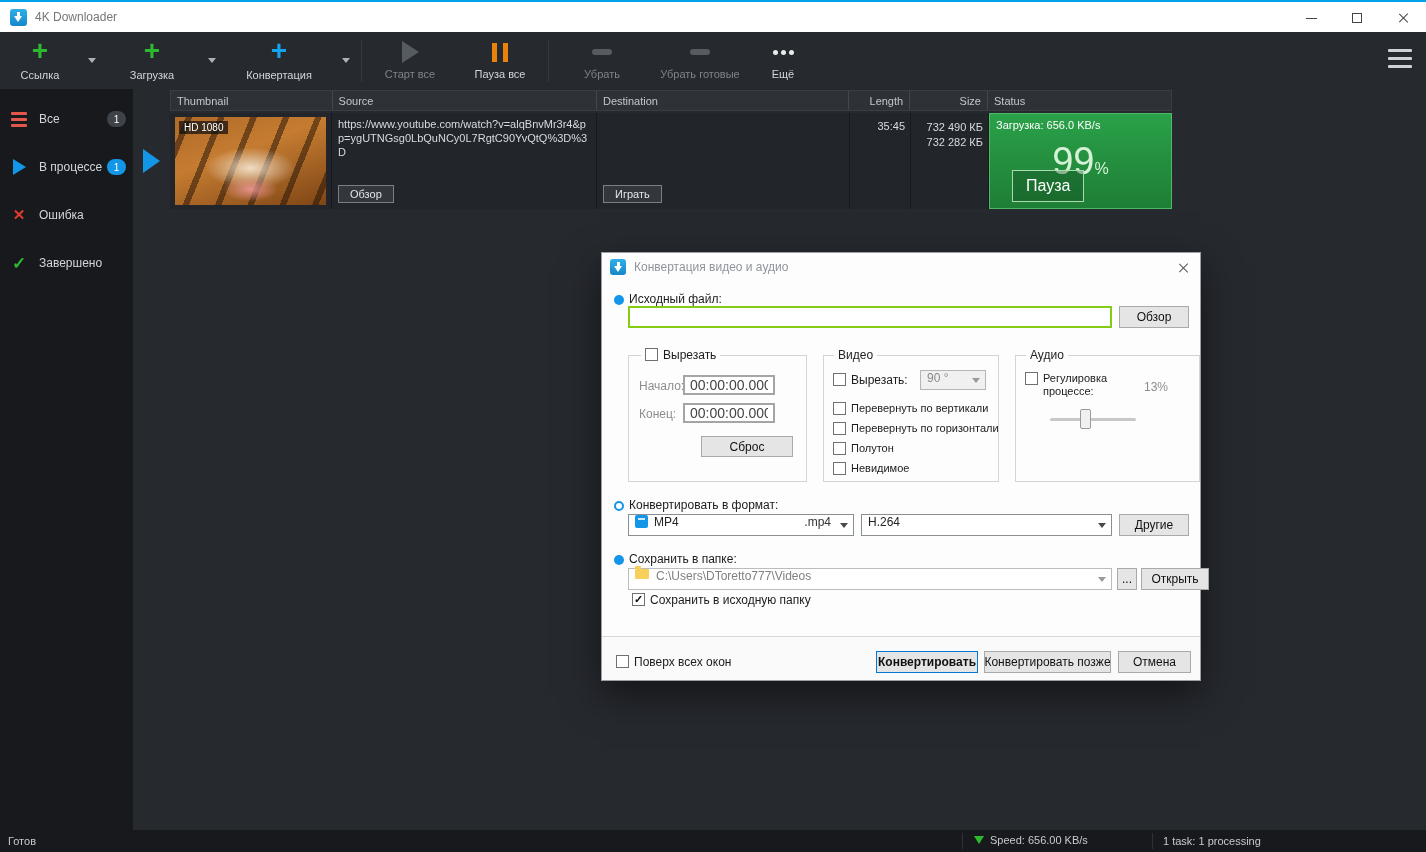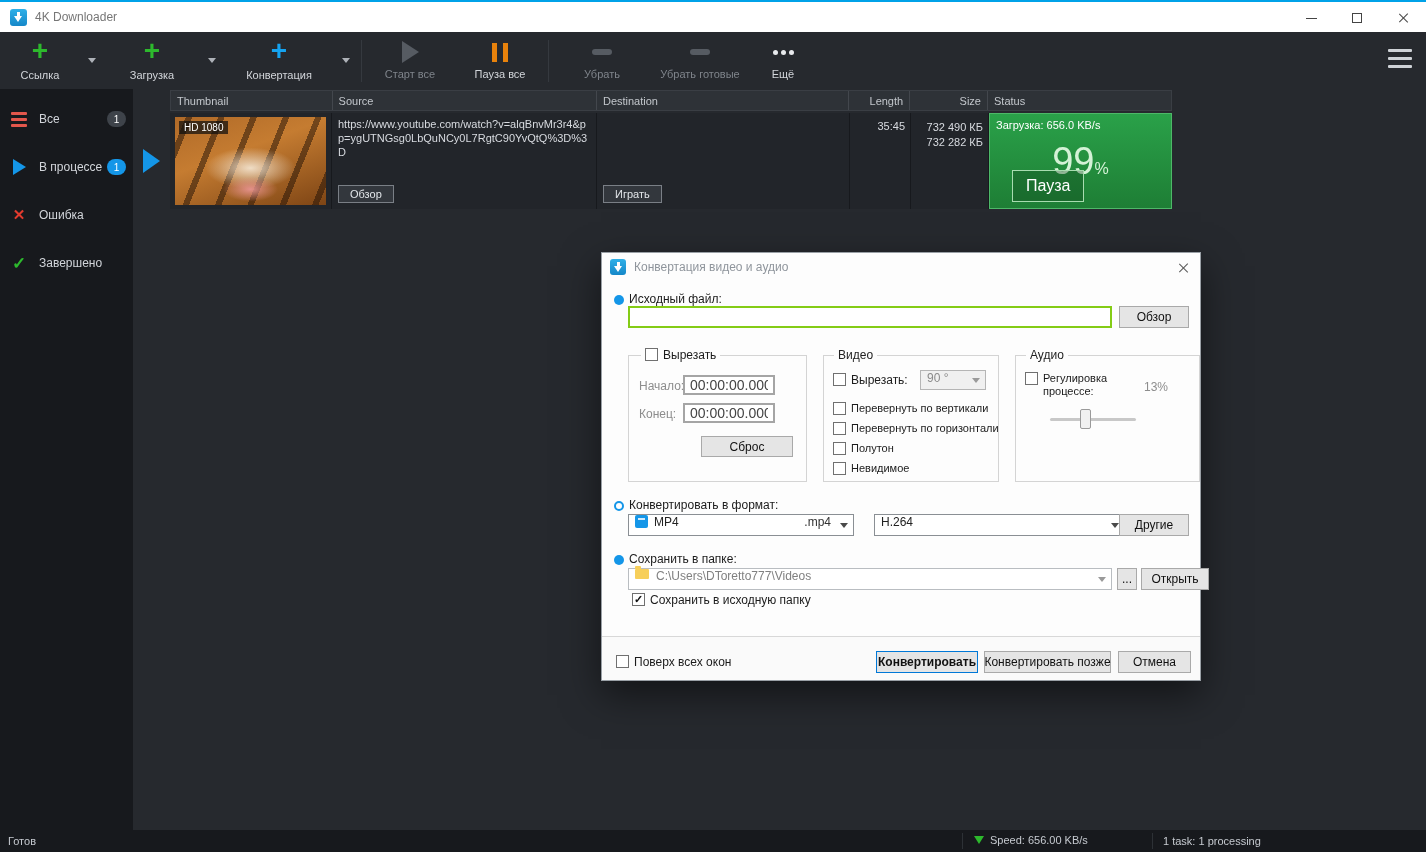--- a/index.html
+++ b/index.html
@@ -369,21 +369,21 @@
   <span class="bullet hollow" style="left:12px;top:248px"></span>
   <span class="dlbl" style="left:27px;top:245px">Конвертировать в формат:</span>
   <div class="combo" style="left:26px;top:261px;width:226px">
     <span class="fmt-icon"></span>
     <span>MP4</span>
     <span class="fmt-ext">.mp4</span>
     <span class="arrow-zone">
         <span class="car"></span>
       </span>
   </div>
-  <div class="combo" style="left:272px;top:261px;width:251px">
+  <div class="combo" style="left:259px;top:261px;width:251px">
     <span>H.264</span>
     <span class="arrow-zone">
         <span class="car"></span>
       </span>
   </div>
   <button class="dbtn" style="left:517px;top:261px;width:70px">Другие</button>
 
   <span class="bullet filled" style="left:12px;top:302px"></span>
   <span class="dlbl" style="left:27px;top:299px">Сохранить в папке:</span>
   <div class="combo path" style="left:26px;top:315px;width:484px">

